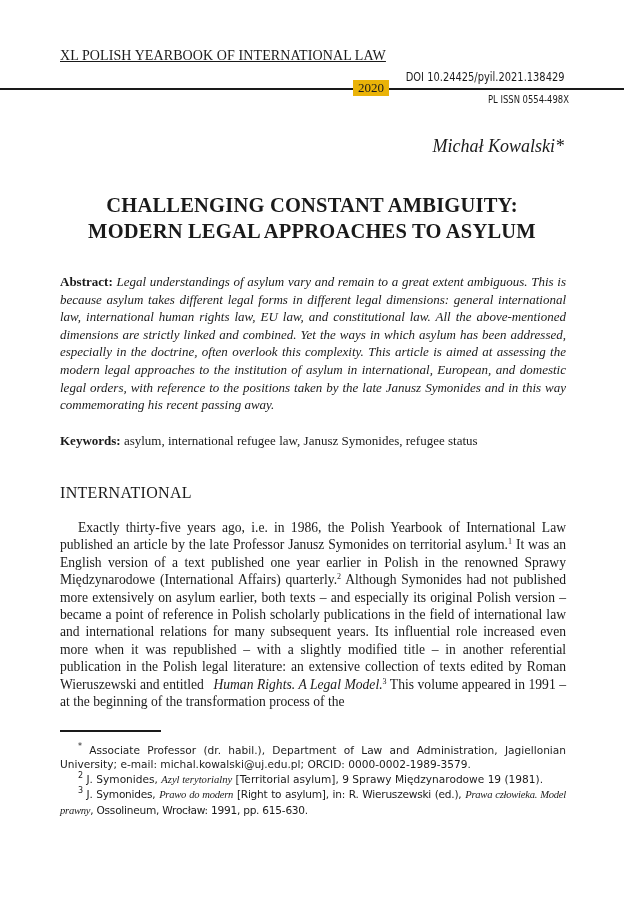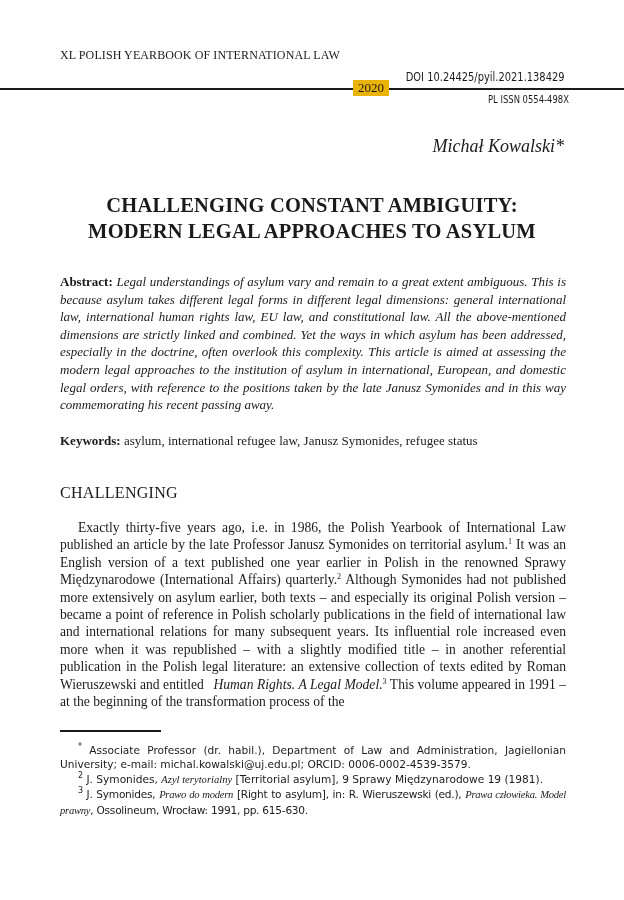--- a/index.html
+++ b/index.html
@@ -1,18 +1,18 @@
 <!DOCTYPE html>
 <html><head>
 <meta charset="utf-8">
 <style>
   html, body { margin: 0; padding: 0; background: #ffffff; }
   body { width: 624px; height: 900px; position: relative; overflow: hidden; color: #1a1a1a; font-family: "Liberation Serif", serif; }
   .abs { position: absolute; }
-  .journal-title { left: 60px; top: 48px; font-size: 12px; letter-spacing: 0.1px; white-space: nowrap; }
+  .journal-title { left: 60px; top: 48px; font-size: 14px; letter-spacing: 0.1px; white-space: nowrap; text-decoration: underline; }
   .rule { left: 0; top: 88px; width: 624px; height: 2px; background: #1a1a1a; }
   .year { left: 353px; top: 80px; font-size: 13px; background: #eab308; padding: 0 5px; }
   .doi { left: 404px; top: 70px; font-size: 11.5px; background: #fff; padding: 0 2px; font-family: "DejaVu Sans", sans-serif; transform: scaleX(0.86); transform-origin: left; white-space: nowrap; }
   .issn { left: 488px; top: 94px; font-size: 9.8px; font-family: "DejaVu Sans", sans-serif; transform: scaleX(0.86); transform-origin: left; white-space: nowrap; }
   .author { right: 60px; top: 136px; font-size: 18px; font-style: italic; white-space: nowrap; }
   .title { left: 60px; width: 504px; top: 192px; text-align: center; font-size: 20.5px; font-weight: bold; line-height: 26px; letter-spacing: 0.2px; }
   .abstract { left: 60px; width: 506px; top: 273px; font-size: 13px; line-height: 17.6px; text-align: justify; }
   .abstract .lbl { font-weight: bold; font-style: normal; }
   .abstract .txt { font-style: italic; }
   .keywords { left: 60px; width: 506px; top: 432px; font-size: 13px; line-height: 17px; }
@@ -47,25 +47,25 @@
 <div class="abs abstract">
   <span class="lbl">Abstract:</span>
   <span class="txt">Legal understandings of asylum vary and remain to a great extent ambiguous. This is because asylum takes different legal forms in different legal dimensions: general international law, international human rights law, EU law, and constitutional law. All the above-mentioned dimensions are strictly linked and combined. Yet the ways in which asylum has been addressed, especially in the doctrine, often overlook this complexity. This article is aimed at assessing the modern legal approaches to the institution of asylum in international, European, and domestic legal orders, with reference to the positions taken by the late Janusz Symonides and in this way commemorating his recent passing away.</span>
 </div>
 
 <div class="abs keywords">
   <span class="lbl">Keywords:</span>
   <span>asylum, international refugee law, Janusz Symonides, refugee status</span>
 </div>
 
-<div class="abs heading">CHALLENGING</div>
+<div class="abs heading">INTERNATIONAL</div>
 
 <div class="abs body">
   <p><span>Exactly thirty-five years ago, i.e. in 1986, the Polish Yearbook of International Law published an article by the late Professor Janusz Symonides on territorial asylum.</span><sup>1</sup><span> It was an English version of a text published one year earlier in Polish in the renowned Sprawy Międzynarodowe (International Affairs) quarterly.</span><sup>2</sup><span> Although Symonides had not published more extensively on asylum earlier, both texts – and especially its original Polish version – became a point of reference in Polish scholarly publications in the field of international law and international relations for many subsequent years. Its influential role increased even more when it was republished – with a slightly modified title – in another referential publication in the Polish legal literature: an extensive collection of texts edited by Roman Wieruszewski and entitled </span><i>Human Rights. A Legal Model.</i><sup>3</sup><span> This volume appeared in 1991 – at the beginning of the transformation process of the</span></p>
 </div>
 
 <div class="abs fn-rule"></div>
 
 <div class="abs footnotes">
-  <p class="fn"><sup>*</sup><span> Associate Professor (dr. habil.), Department of Law and Administration, Jagiellonian University; e-mail: michal.kowalski@uj.edu.pl; ORCID: 0006-0002-4539-3579.</span></p>
+  <p class="fn"><sup>*</sup><span> Associate Professor (dr. habil.), Department of Law and Administration, Jagiellonian University; e-mail: michal.kowalski@uj.edu.pl; ORCID: 0000-0002-1989-3579.</span></p>
   <p class="fn"><sup>2</sup><span> J. Symonides, </span><i>Azyl terytorialny</i><span> [Territorial asylum], 9 Sprawy Międzynarodowe 19 (1981).</span></p>
   <p class="fn narrow"><sup>3</sup><span> J. Symonides, </span><i>Prawo do modern</i><span> [Right to asylum], in: R. Wieruszewski (ed.), </span><i>Prawa człowieka. Model prawny</i><span>, Ossolineum, Wrocław: 1991, pp. 615-630.</span></p>
 </div>
 
 </body></html>

